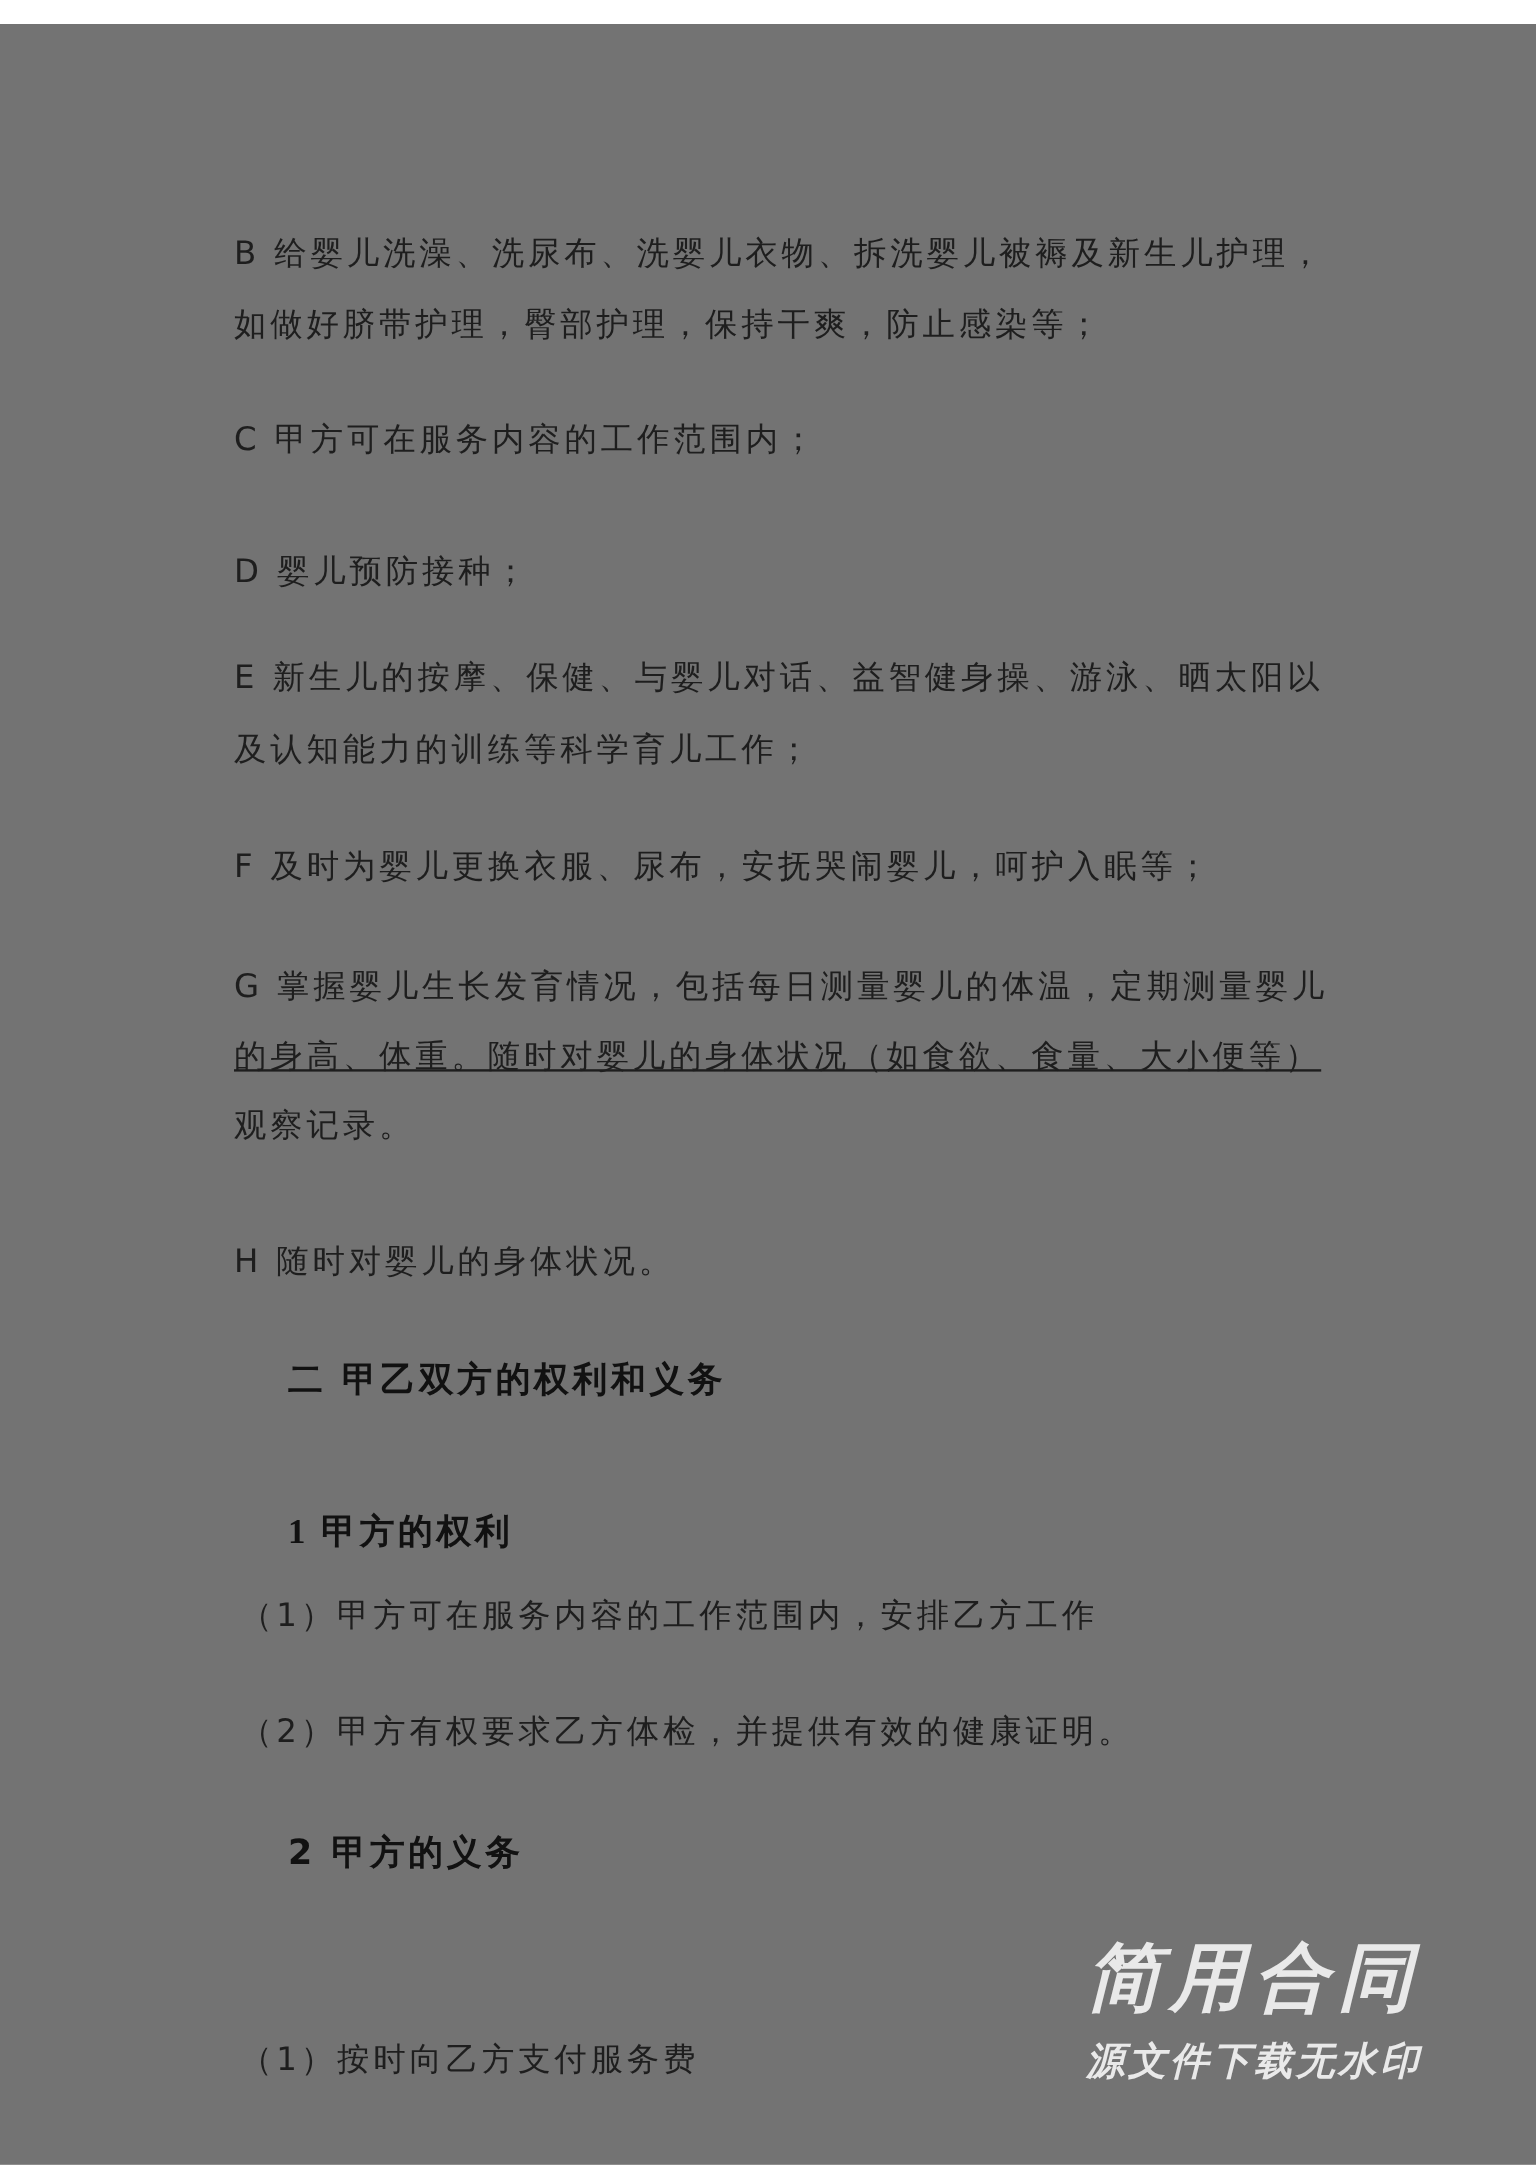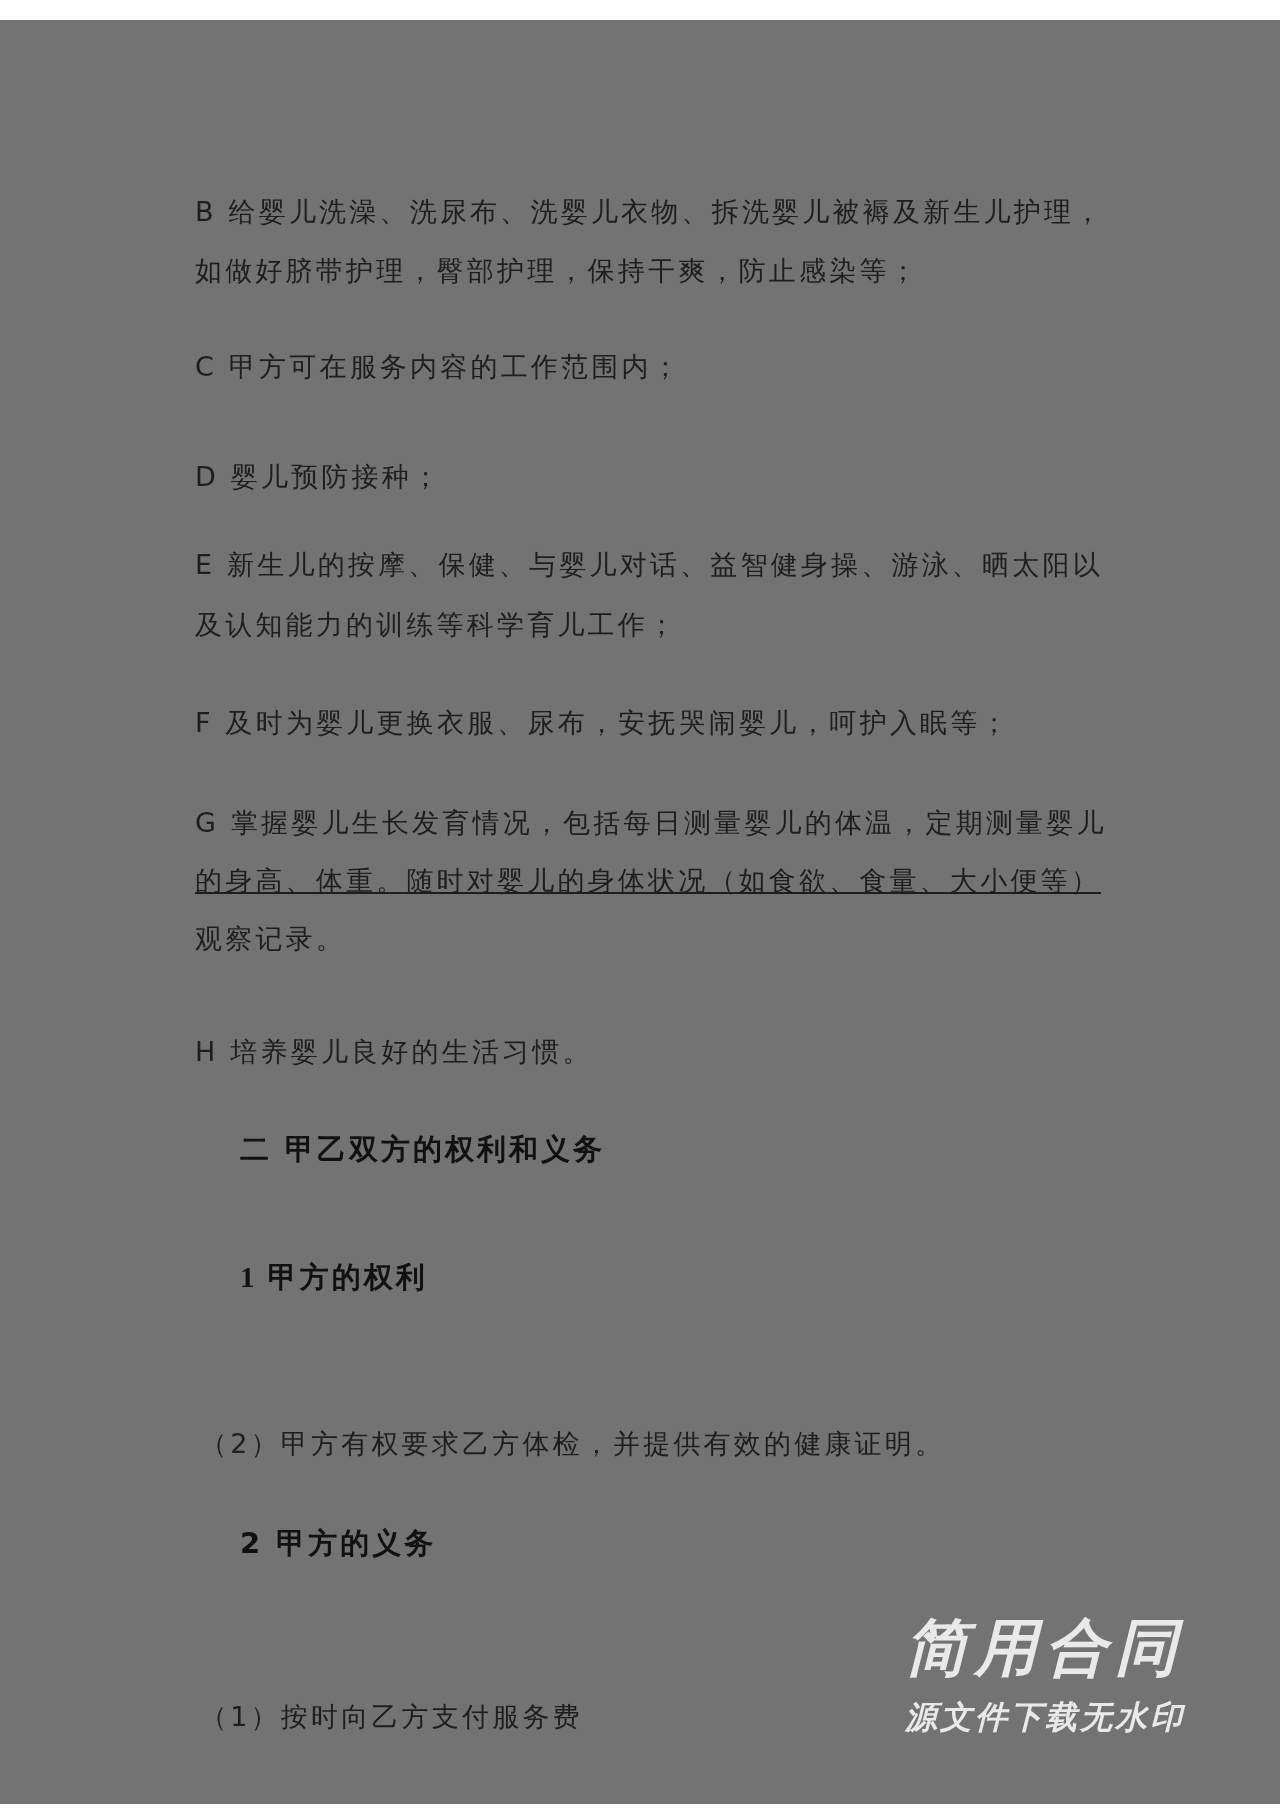--- a/index.html
+++ b/index.html
@@ -84,26 +84,27 @@
 
   <div class="line" style="top:528px;">E 新生儿的按摩、保健、与婴儿对话、益智健身操、游泳、晒太阳以</div>
   <div class="line" style="top:588px;">及认知能力的训练等科学育儿工作；</div>
 
   <div class="line" style="top:686px;">F 及时为婴儿更换衣服、尿布，安抚哭闹婴儿，呵护入眠等；</div>
 
   <div class="line" style="top:786px;">G 掌握婴儿生长发育情况，包括每日测量婴儿的体温，定期测量婴儿</div>
   <div class="line" style="top:844px;text-decoration:underline;">的身高、体重。随时对婴儿的身体状况（如食欲、食量、大小便等）</div>
   <div class="line" style="top:902px;">观察记录。</div>
 
-  <div class="line" style="top:1015px;">H 培养婴儿良好的生活习惯。</div>
+  <div class="line" style="top:1015px;">H 随时对婴儿的身体状况。</div>
 
   <div class="heading" style="top:1112px;">二  甲乙双方的权利和义务</div>
 
   <div class="heading" style="top:1240px;font-family:Liberation Serif, serif;">1 甲方的权利</div>
 
+  <div class="line" style="top:1310px; left:200px;">（1）甲方可在服务内容的工作范围内，安排乙方工作</div>
   <div class="line" style="top:1407px; left:200px;">（2）甲方有权要求乙方体检，并提供有效的健康证明。</div>
 
   <div class="heading" style="top:1506px;">2 甲方的义务</div>
 
   <div class="line" style="top:1680px; left:200px;">（1）按时向乙方支付服务费</div>
 
   <div class="watermark">
     <span class="wm-big">简用合同</span>
     <span class="wm-small">源文件下载无水印</span>
   </div>

